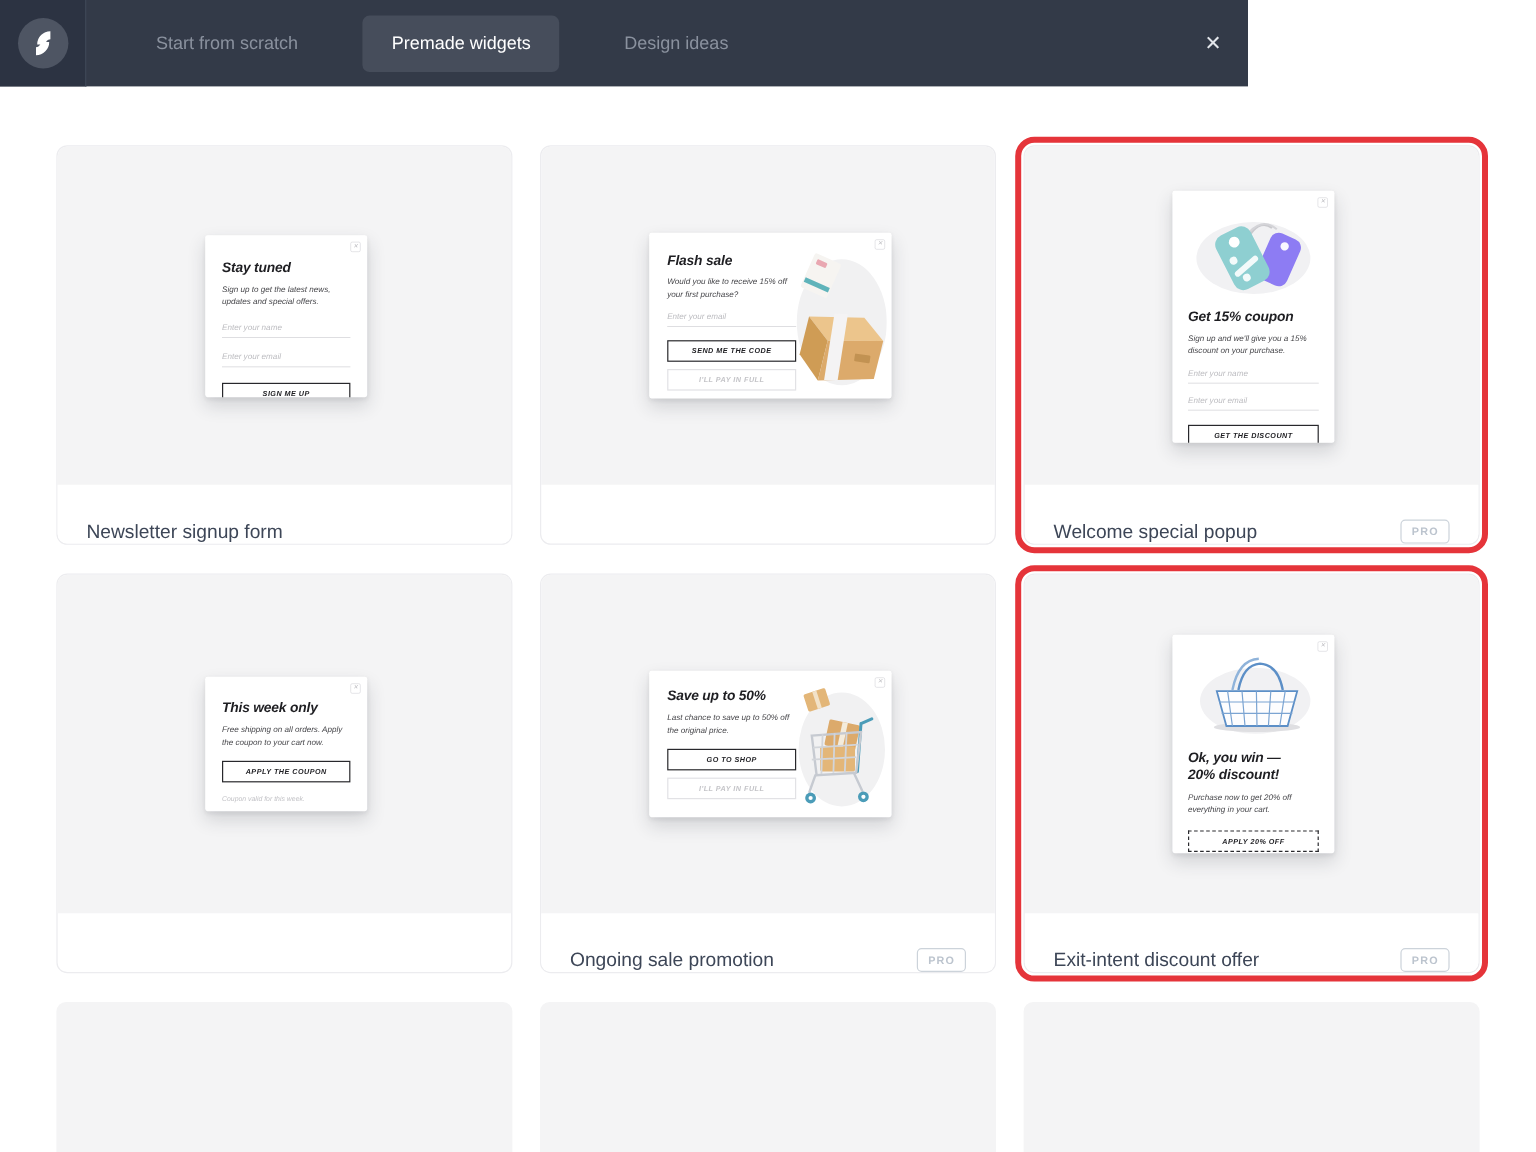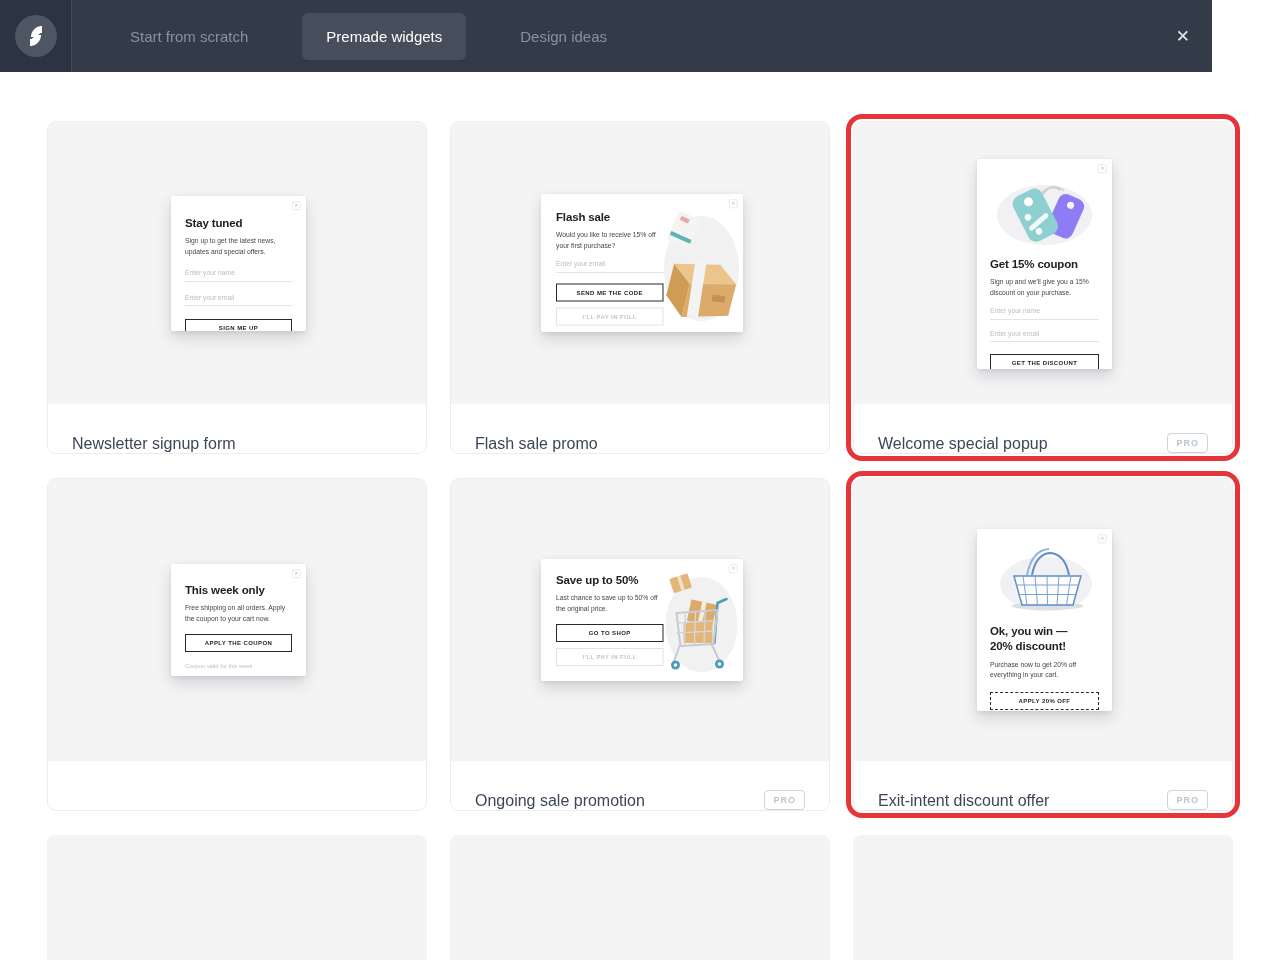--- a/index.html
+++ b/index.html
@@ -1,39 +1,39 @@
 <!DOCTYPE html>
 <html><head>
 <meta charset="utf-8">
 <style>
   * { margin:0; padding:0; box-sizing:border-box; }
   html,body { width:1280px; height:960px; overflow:hidden; background:#fff;
               font-family:"Liberation Sans", sans-serif; }
 
   
-  .topbar { position:absolute; left:0; top:0; width:1212px; height:72px;
+  .topbar { position:absolute; left:0; top:0; width:1040px; height:72px;
             background:#333a48; display:flex; align-items:center; }
   .logo-cell { width:72px; height:72px; background:#2c3342; border-right:1px solid #414a59;
                display:flex; align-items:center; justify-content:center; flex:0 0 72px; }
   .logo-circle { width:42px; height:42px; border-radius:50%; background:#4e5563;
                  display:flex; align-items:center; justify-content:center; }
   .tabs { display:flex; align-items:center; margin-left:34px; gap:30px; }
   .tab { font-size:15px; color:#8a919e; padding:15px 24px; border-radius:6px;
          white-space:nowrap; cursor:default; }
   .tab.active { background:#464d5b; color:#ffffff; }
   .topbar-close { position:absolute; right:22px; top:50%; transform:translateY(-50%);
                   color:#e3e6eb; font-size:17px; line-height:1; cursor:default; }
 
   
   .grid { position:absolute; left:47px; top:121px; display:grid;
           grid-template-columns:repeat(3,380px); gap:24px 23px; }
   .card { width:380px; height:333px; background:#ffffff; border:1px solid #ececef;
           border-radius:9px; position:relative; }
   .card.highlighted { outline:5px solid #e5343a; outline-offset:2px; }
-  .preview { height:282px; background:#f4f4f5; border-radius:8px 8px 0 0; position:relative; overflow:hidden; }
+  .preview { height:282px; background:#f4f4f5; border-radius:8px 8px 0 0; position:relative; overflow:hidden;font-style:italic; }
   .label-bar { height:49px; display:flex; align-items:flex-end; padding:0 24px;
                background:#fff; border-radius:0 0 8px 8px; }
   .label-bar .card-title { font-size:16px; color:#3d4657; }
   .pro-badge { margin-left:auto; font-size:9px; font-weight:bold; letter-spacing:1px;
                color:#bcc4ce; border:1px solid #ccd3da; border-radius:4px; padding:4px 8px;margin-top:42px; }
   .card.placeholder { border:none; background:transparent; }
   .card.placeholder .preview { border-radius:8px; height:333px; }
 
   
   .pp { position:absolute; background:#fff; border-radius:4px;
@@ -111,23 +111,20 @@
           </g>
           <g transform="rotate(14 85 175)">
             <polygon points="20,140 110,120 150,150 60,172" fill="#ecc58c"></polygon>
             <polygon points="20,140 60,172 60,240 20,205" fill="#cf9c55"></polygon>
             <polygon points="60,172 150,150 150,215 60,240" fill="#dcaa6b"></polygon>
             <polygon points="60,125 82,121 92,232 70,237" fill="#f4f3f4"></polygon>
             <rect x="110" y="180" width="26" height="13" rx="2" fill="#c29252" transform="rotate(-6 123 186)"></rect>
           </g>
         </svg>
       </div>
-    </div>
-    <div class="label-bar">
-      <span class="card-title">Flash sale promo</span>
     </div>
   </div>
 
   <div class="card highlighted">
     <div class="preview">
       <div class="pp" style="left:123px; top:37px; width:270px; height:420px; padding:24px 26px;">
         <span class="pp-close">✕</span>
         <svg width="218" height="150" viewBox="0 0 218 150" style="display:block; margin:6px auto 0;">
           <ellipse cx="109" cy="82" rx="95" ry="60" fill="#f1f1f3"></ellipse>
           <path d="M104 42 q18 -24 36 -10" stroke="#c9c9cd" stroke-width="3.5" fill="none"></path>

